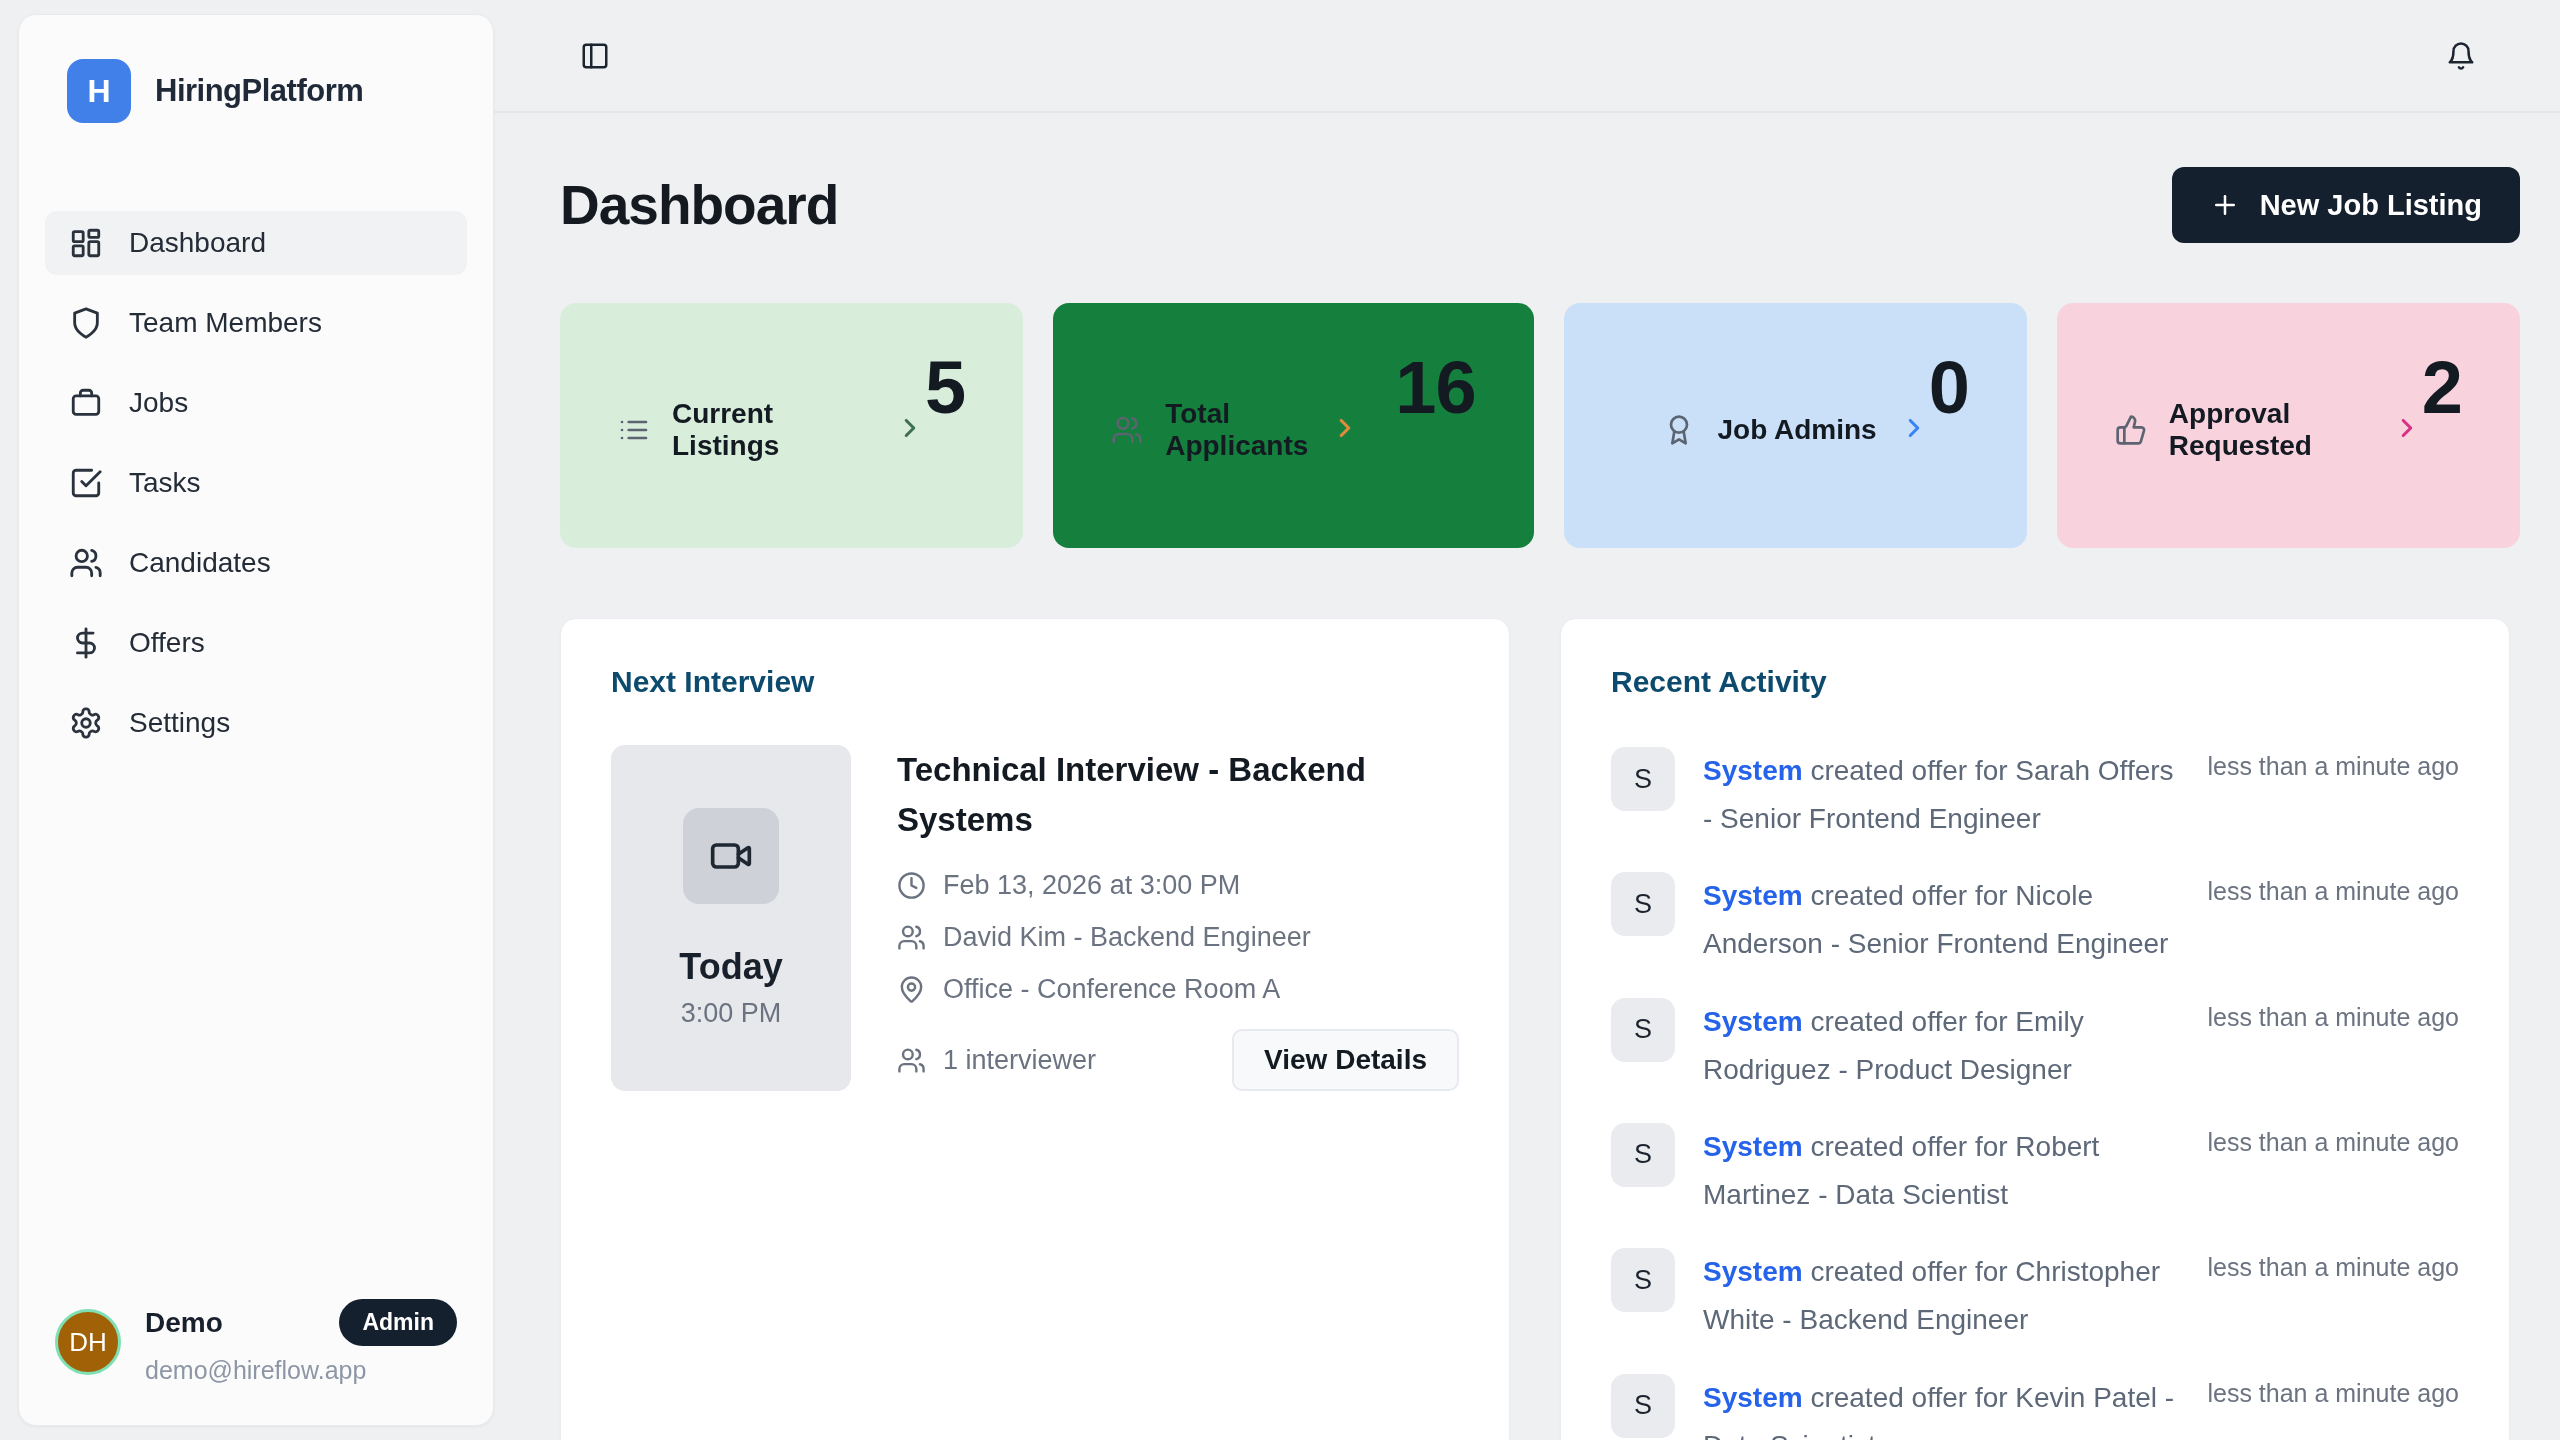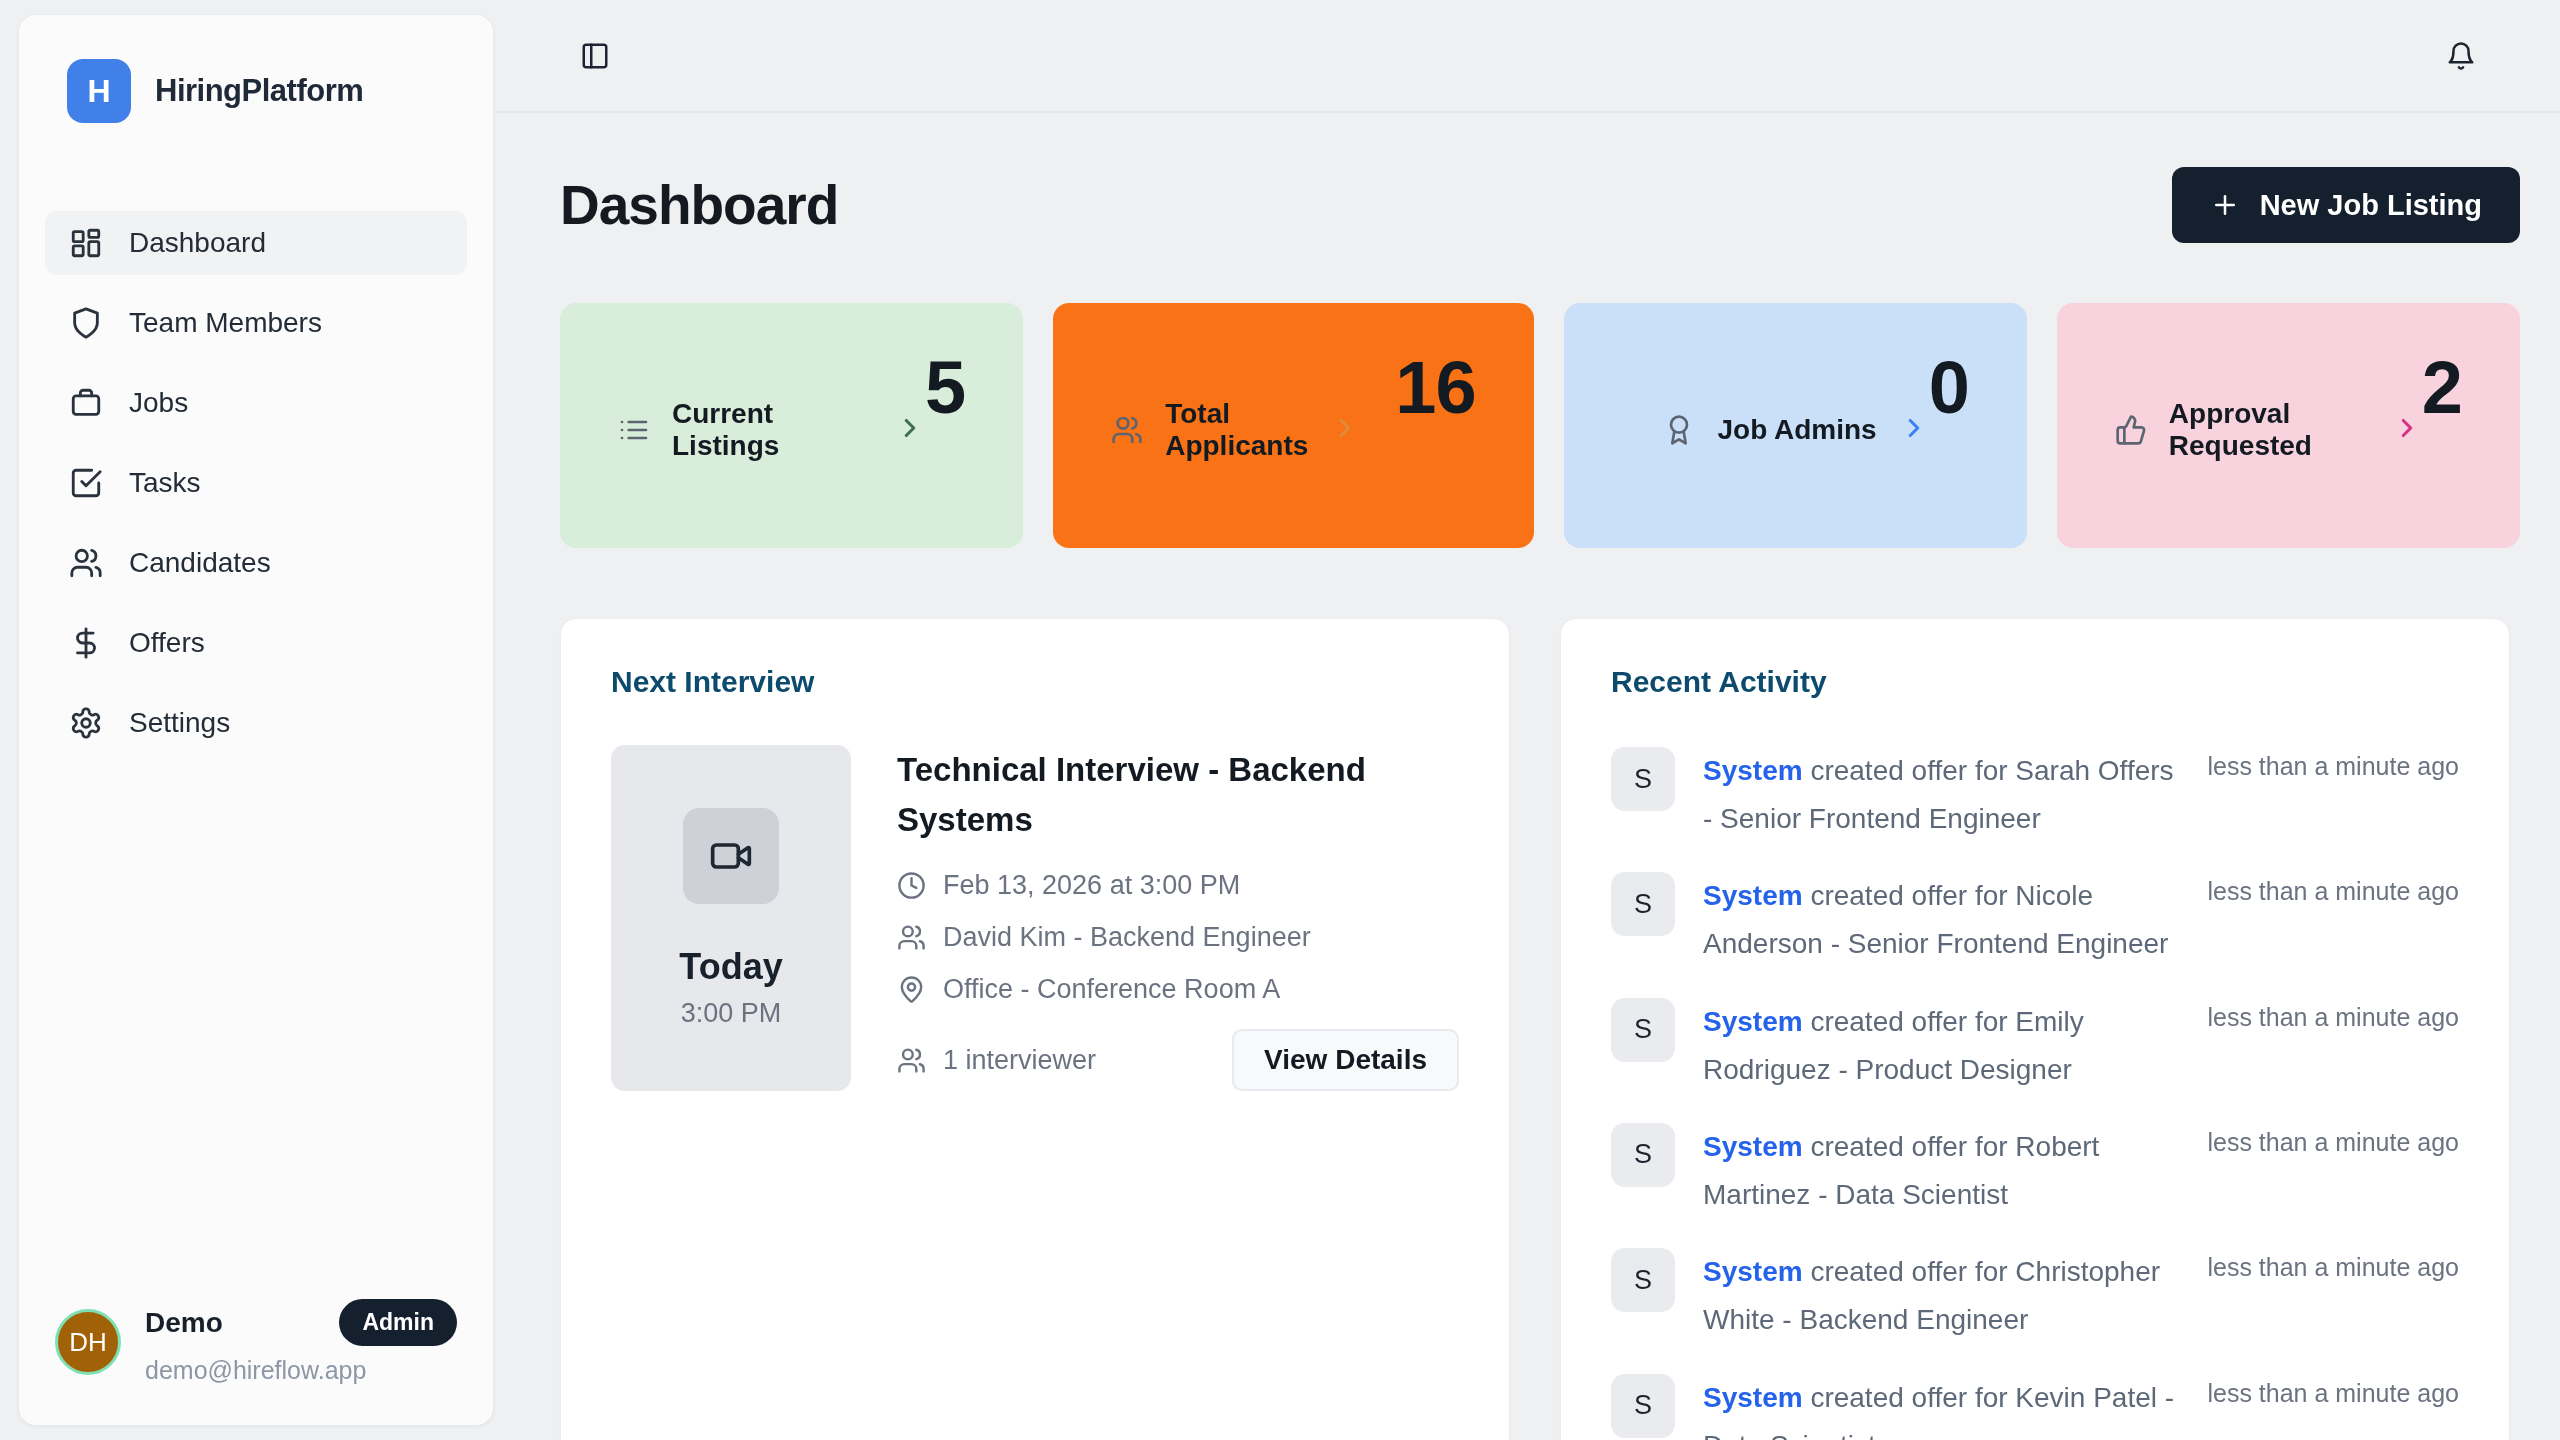--- a/index.html
+++ b/index.html
@@ -74,21 +74,21 @@
   }
   .new-job-btn svg { width:30px; height:30px; stroke:#fff; }
 
   
   .stats { width:1960px; margin-top:60px; display:grid; grid-template-columns:repeat(4,1fr); gap:30px; }
   .stat-card {
     height:245px; border-radius:16px; padding:42px 58px 34px;
     display:flex; flex-direction:row; justify-content:flex-end; cursor:pointer;
   }
   .stat-green  { background:#d8eedb; }
-  .stat-orange { background:#f97316;gap:35px; }
+  .stat-orange { background:#15803d;gap:35px; }
   .stat-blue   { background:#c9e0f8; }
   .stat-pink   { background:#f8d3de; }
   .stat-head { display:flex; align-items:center; gap:22px; }
   .stat-head svg.stat-icon { width:32px; height:32px; stroke:#5b6470; flex-shrink:0; }
   .stat-label { font-size:28px; font-weight:bold; color:#141a22; }
   .stat-chevron { margin-left:auto; }
   .stat-chevron svg { width:30px; height:30px; }
   .chev-green svg  { stroke:#3f7052; }
   .chev-orange svg { stroke:#e08a3c; }
   .chev-blue svg   { stroke:#3b82f6; }

